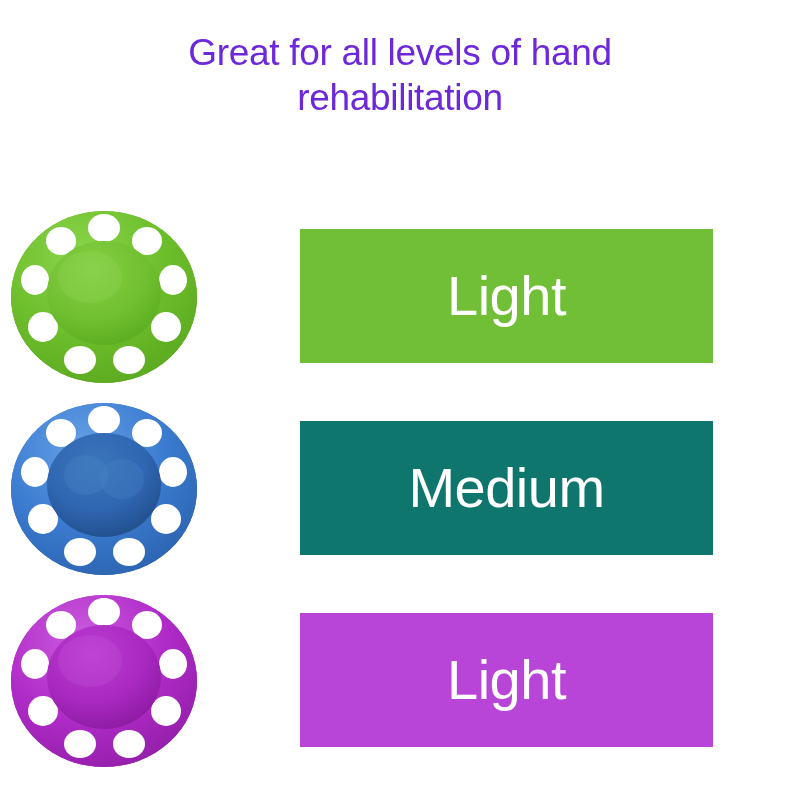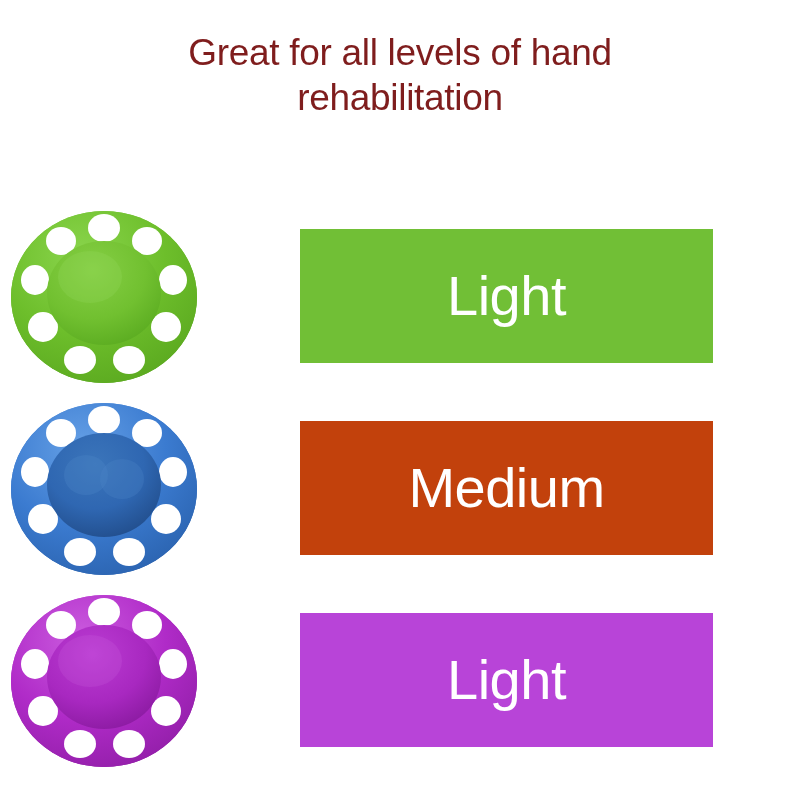--- a/index.html
+++ b/index.html
@@ -34,21 +34,21 @@
     font-weight: 400;
     letter-spacing: -0.5px;
     color: #2bbac8;
     margin: 0;
   }
   .subtitle {
     font-size: 37px;
     line-height: 45px;
     font-weight: 400;
     letter-spacing: -0.3px;
-    color: #7f1d1d;
+    color: #6d28d9;
     margin: 12px 0 0 0;
     padding: 0 112px;
   }
 
   
   .rows {
     position: absolute;
     left: 0;
     top: 200px;
     width: 728px;
@@ -76,21 +76,21 @@
   }
   .bar-label {
     color: #ffffff;
     font-size: 56px;
     line-height: 58px;
     font-weight: 400;
     letter-spacing: -0.5px;
     white-space: nowrap;
   }
   .row-light  .bar { background: #71bf36; }
-  .row-medium .bar { background: #c2410c; text-align: right; }
+  .row-medium .bar { background: #0f766e; text-align: right; }
   .row-firm   .bar { background: #b844d8; }
 
   
   .disc-svg {
     position: absolute;
     left: 8px;
     top: 50%;
     transform: translateY(-50%);
     width: 192px;
     height: 182px;

